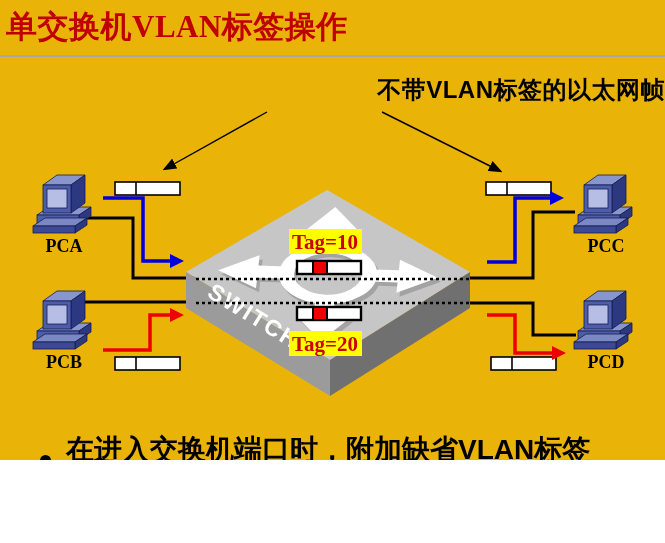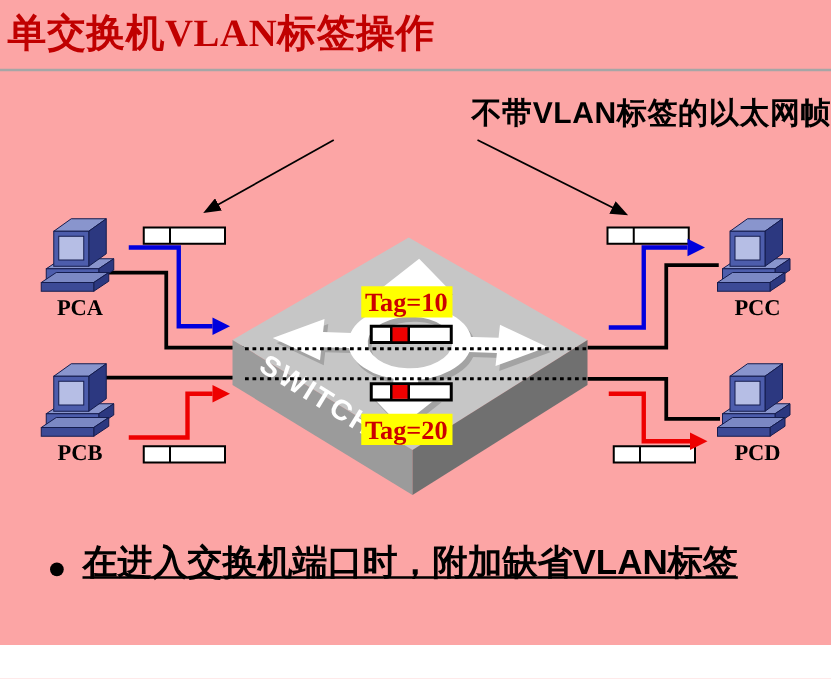--- a/index.html
+++ b/index.html
@@ -1,25 +1,25 @@
 <!DOCTYPE html>
 <html><head>
 <meta charset="utf-8">
 <style>
   html,body{margin:0;padding:0;background:#fff;}
-  .slide{position:relative;width:665px;height:516px;background:#fca5a5;overflow:hidden;
+  .slide{position:relative;width:665px;height:460px;background:#eab308;overflow:hidden;
          font-family:"Liberation Sans",sans-serif;}
   .title{position:absolute;left:6px;top:6px;width:650px;
          font-family:"Liberation Serif",serif;font-weight:bold;font-size:31px;
          color:#c00000;letter-spacing:0.5px;white-space:nowrap;}
   .title-rule{position:absolute;left:0;top:55px;width:665px;height:2px;background:#a6a6a6;}
   .heading{position:absolute;left:0;top:74px;width:665px;text-align:right;
            font-weight:bold;font-size:24px;color:#000;letter-spacing:0.5px;}
   .diagram-svg{position:absolute;left:0;top:0;width:665px;height:543px;}
-  .bullet{position:absolute;left:40px;display:flex;align-items:center;text-decoration:underline;}
+  .bullet{position:absolute;left:40px;display:flex;align-items:flex-end;text-decoration:underline;}
   .bullet .dot{width:11px;height:11px;border-radius:50%;background:#000;margin:11px 15px 0 0;flex:0 0 auto;}
   .bullet .btext{font-weight:bold;font-size:28px;color:#000;line-height:33px;white-space:nowrap;}
   .bullet1{top:433px;}
   .bullet2{top:483px;}
   text{user-select:none;}
 </style>
 </head>
 <body>
 
 <div class="slide">

